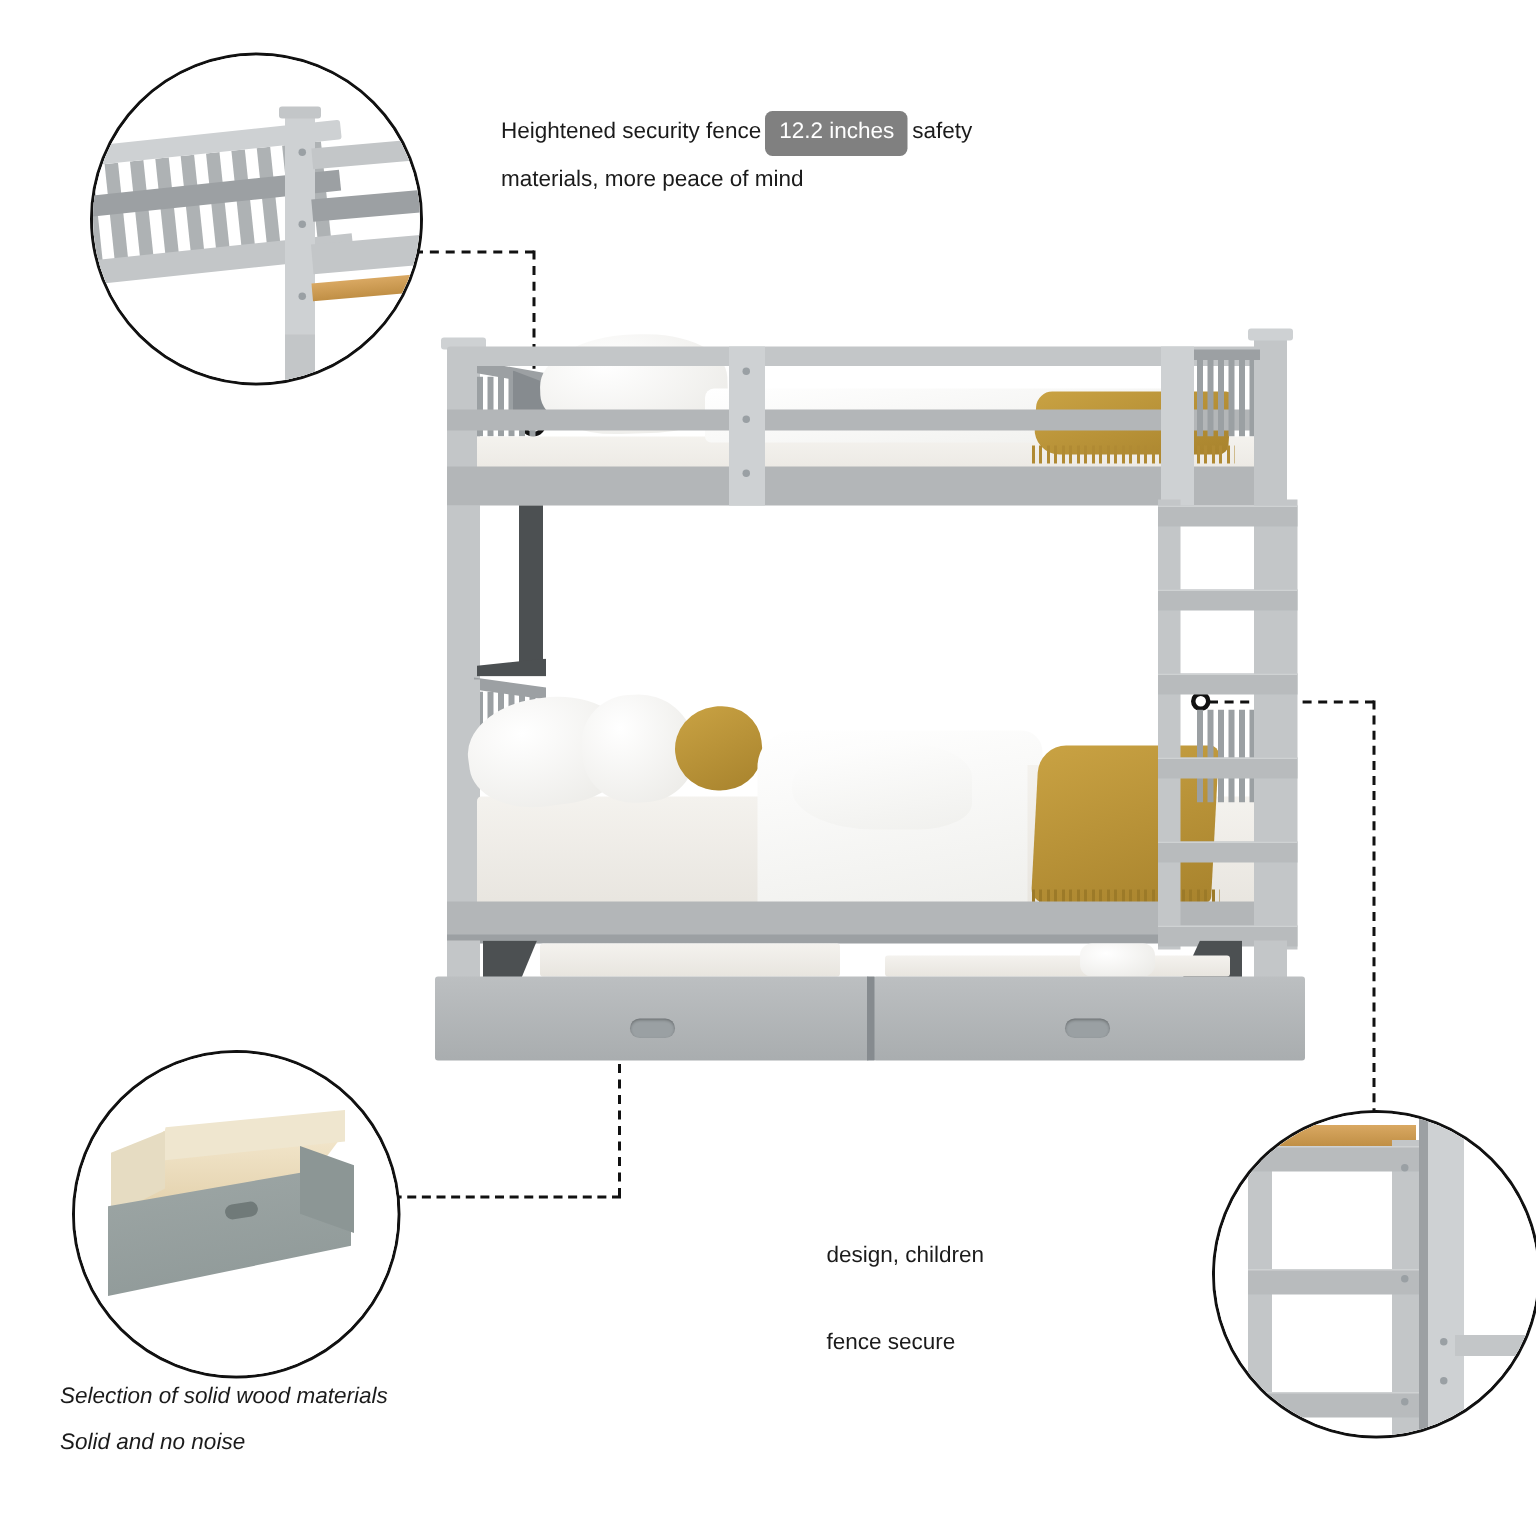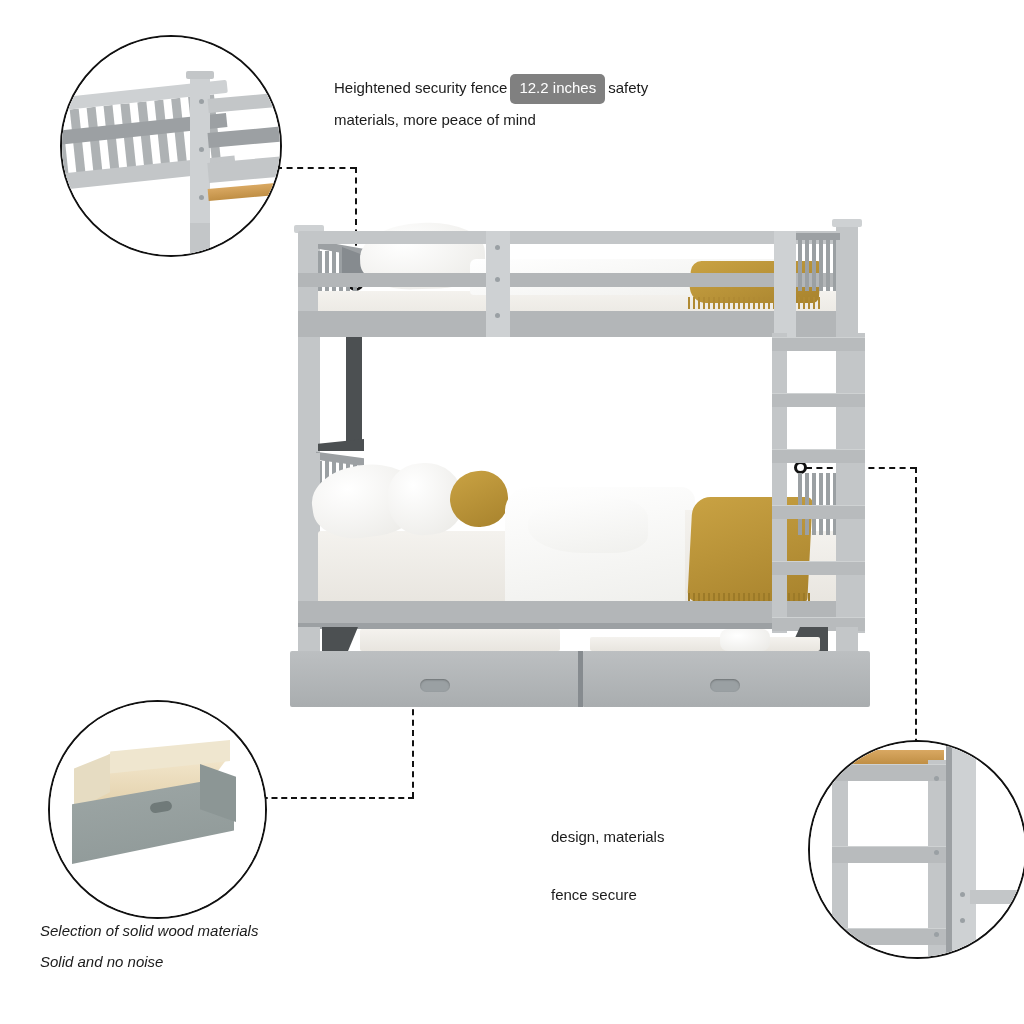--- a/index.html
+++ b/index.html
@@ -59,21 +59,21 @@
     <span>materials, more peace of mind</span>
   </div>
 
   <div class="callout-text" id="txt-bottomleft">
     <span>Selection of solid wood materials</span><br>
     <span>Solid and no noise</span>
   </div>
 
   <div class="callout-text" id="txt-bottomright">
     <br>
-    <span>design, materials</span><br>
+    <span>design, children</span><br>
     <br>
     <span>fence secure</span>
   </div>
 
   <div class="dash-h" style="left:276px;top:167px;width:80px;"></div>
   <div class="dash-v" style="left:355px;top:167px;height:110px;"></div>
   <div class="ring" style="left:347px;top:274px;"></div>
 
   <div class="dash-v" style="left:412px;top:699px;height:99px;"></div>
   <div class="dash-h" style="left:252px;top:797px;width:162px;"></div>

